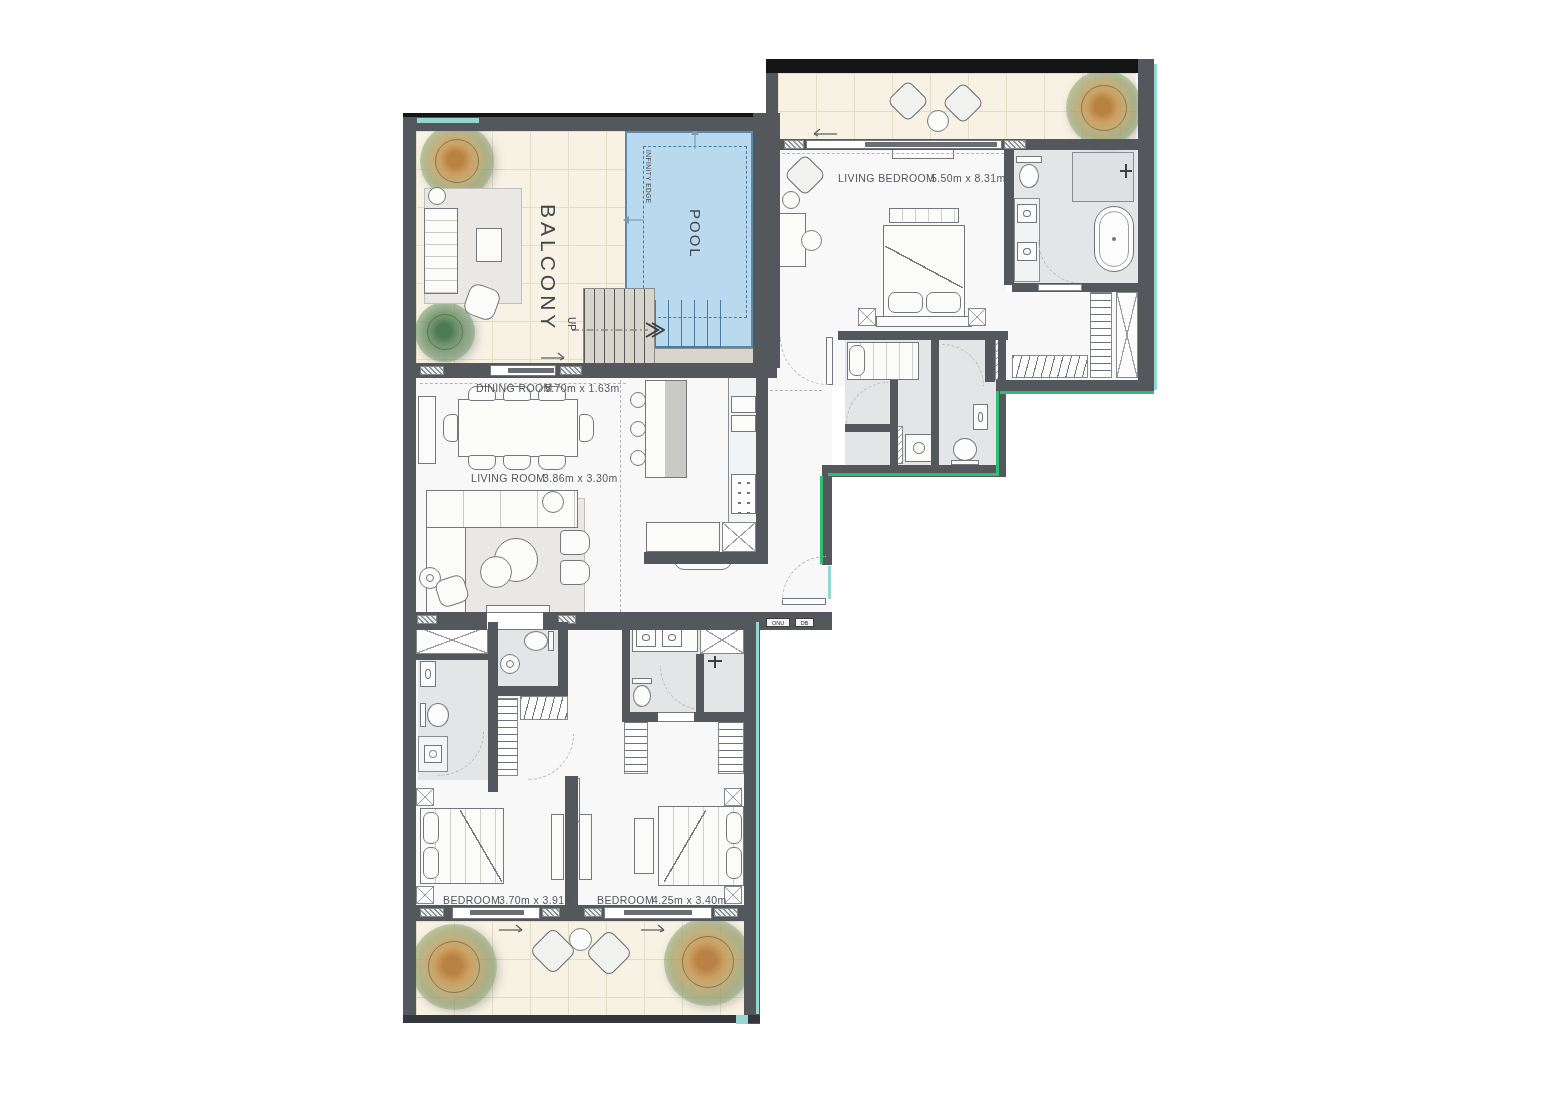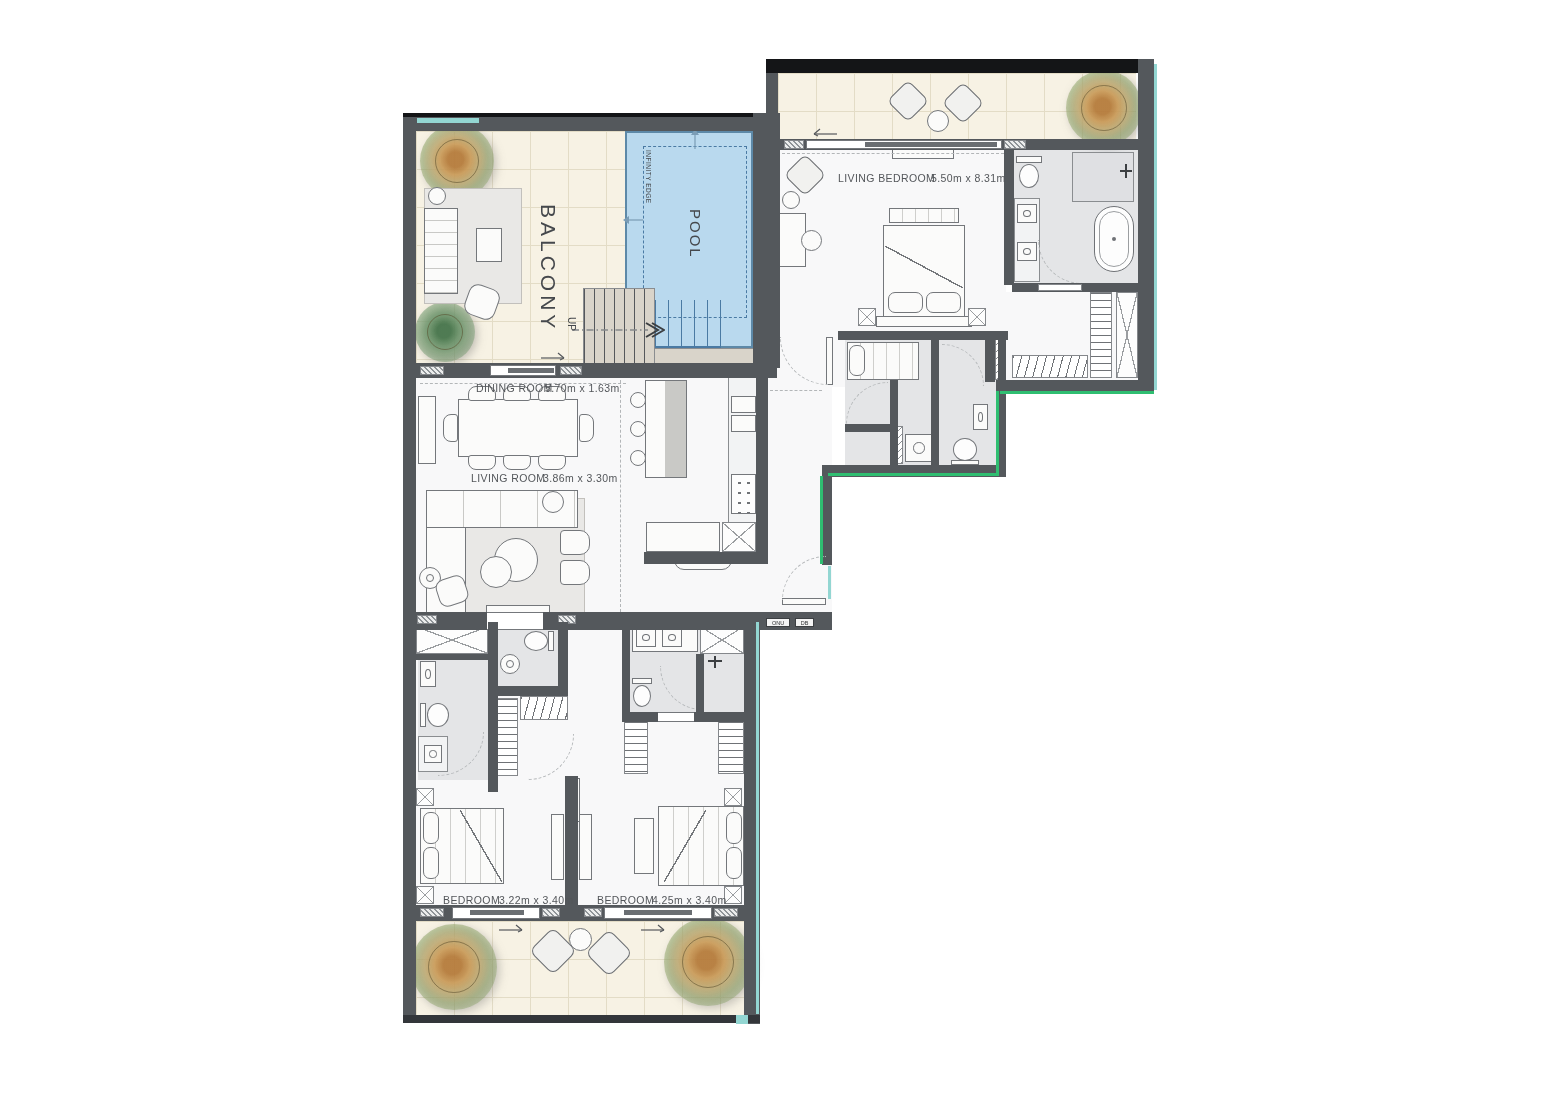--- a/index.html
+++ b/index.html
@@ -337,21 +337,21 @@
       <path d="M24 8 L18 3 M24 8 L20 10" stroke="#55585c" stroke-width="1.2" fill="none"></path>
     </svg>
 
   <div class="lbl" style="left:838px;top:172px;">LIVING BEDROOM</div>
   <div class="lbl" style="left:931px;top:172px;">5.50m x 8.31m</div>
   <div class="lbl" style="left:476px;top:382px;">DINING ROOM</div>
   <div class="lbl" style="left:545px;top:382px;">5.70m x 1.63m</div>
   <div class="lbl" style="left:471px;top:472px;">LIVING ROOM</div>
   <div class="lbl" style="left:543px;top:472px;">3.86m x 3.30m</div>
   <div class="lbl" style="left:443px;top:894px;">BEDROOM</div>
-  <div class="lbl" style="left:499px;top:894px;">3.22m x 3.40m</div>
+  <div class="lbl" style="left:499px;top:894px;">3.70m x 3.91m</div>
   <div class="lbl" style="left:597px;top:894px;">BEDROOM</div>
   <div class="lbl" style="left:652px;top:894px;">4.25m x 3.40m</div>
 
   <div class="vlbl" style="left:560px;top:204px;font-size:21px;letter-spacing:4px;">BALCONY</div>
   <div class="vlbl" style="left:704px;top:209px;font-size:15px;letter-spacing:2px;">POOL</div>
   <div class="vlbl" style="left:652px;top:150px;font-size:6.5px;letter-spacing:.5px;">INFINITY EDGE</div>
   <div class="vlbl" style="left:577px;top:317px;font-size:10px;">UP</div>
 
   <div class="abs" style="left:766px;top:618px;width:24px;height:9px;background:#f4f4f4;border:1px solid #3c3f42;font-size:5.5px;color:#2c2e31;text-align:center;line-height:8px;">
     <span>ONU</span>

